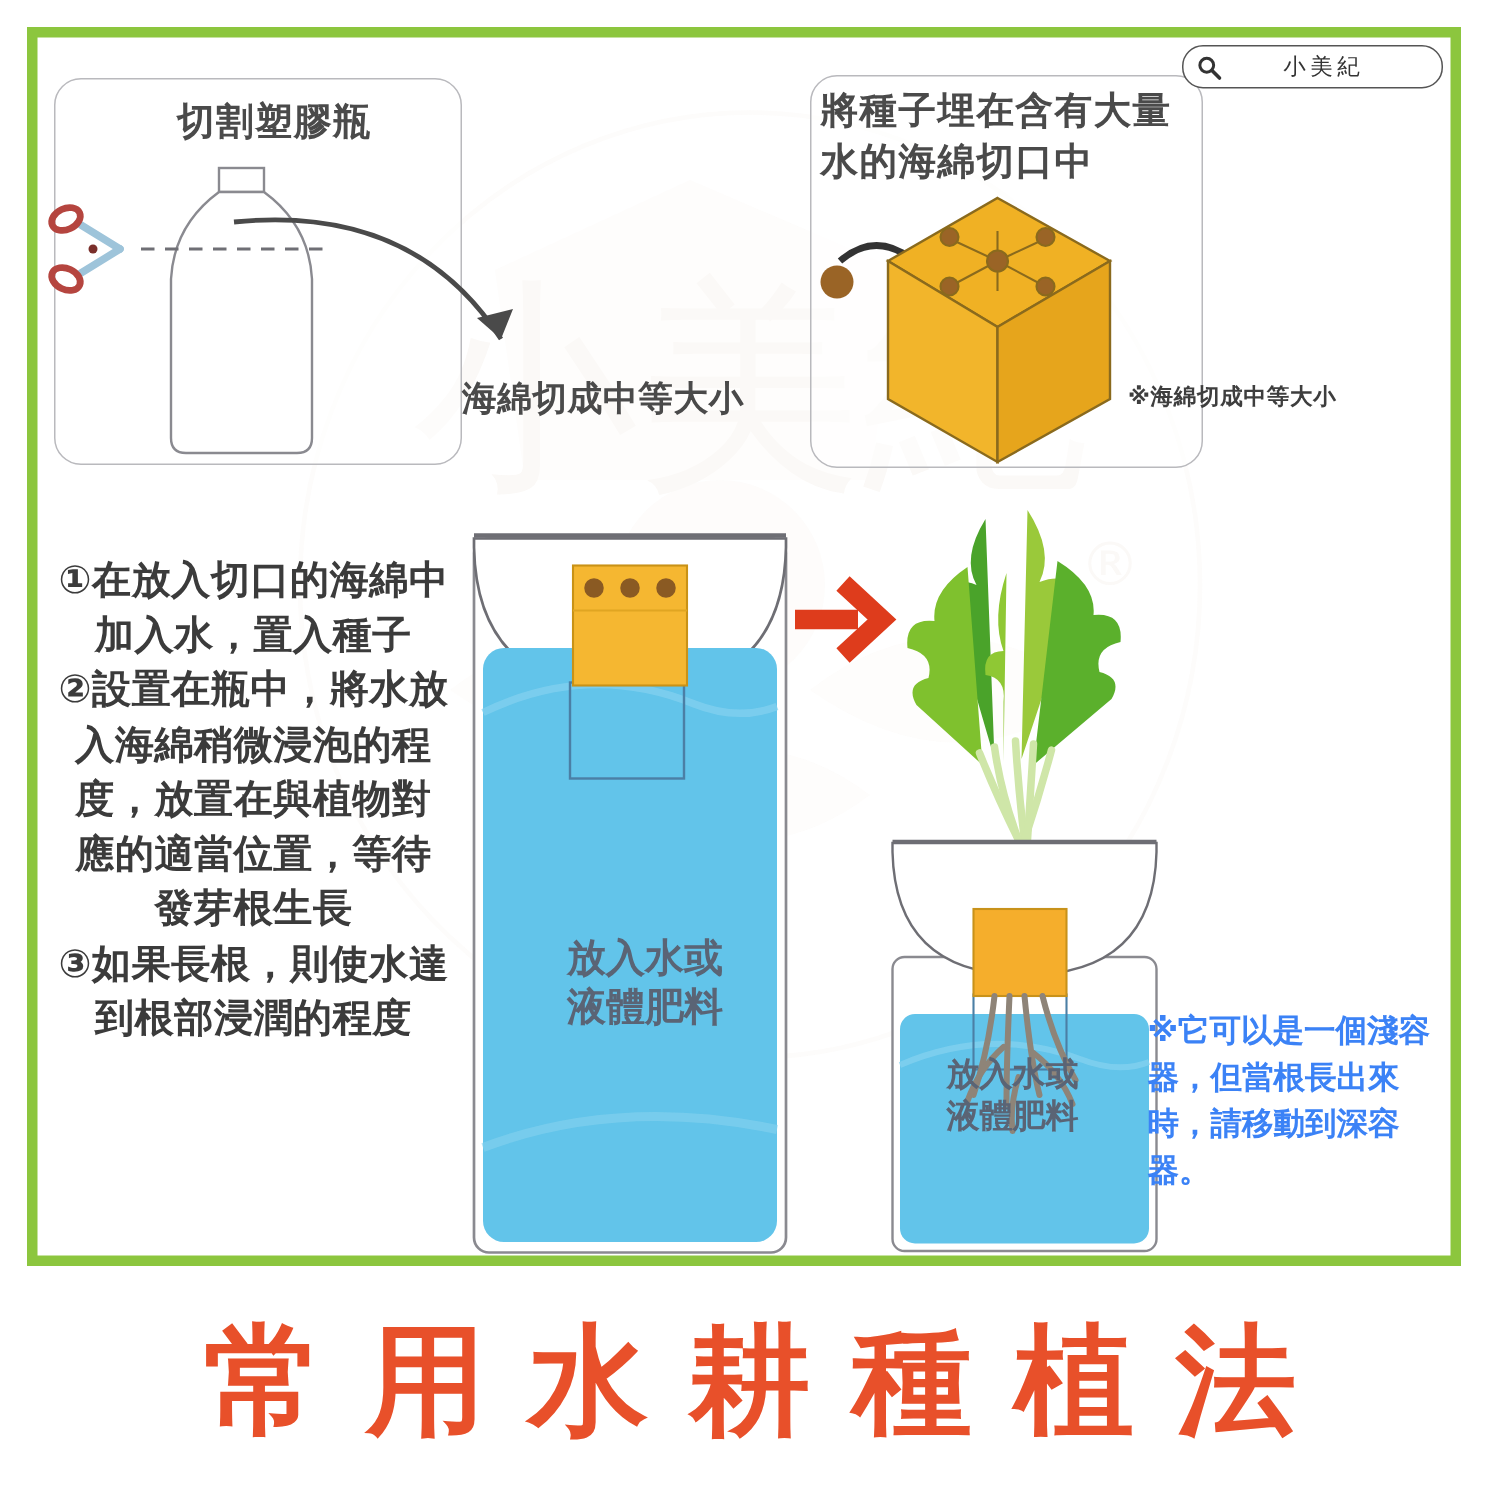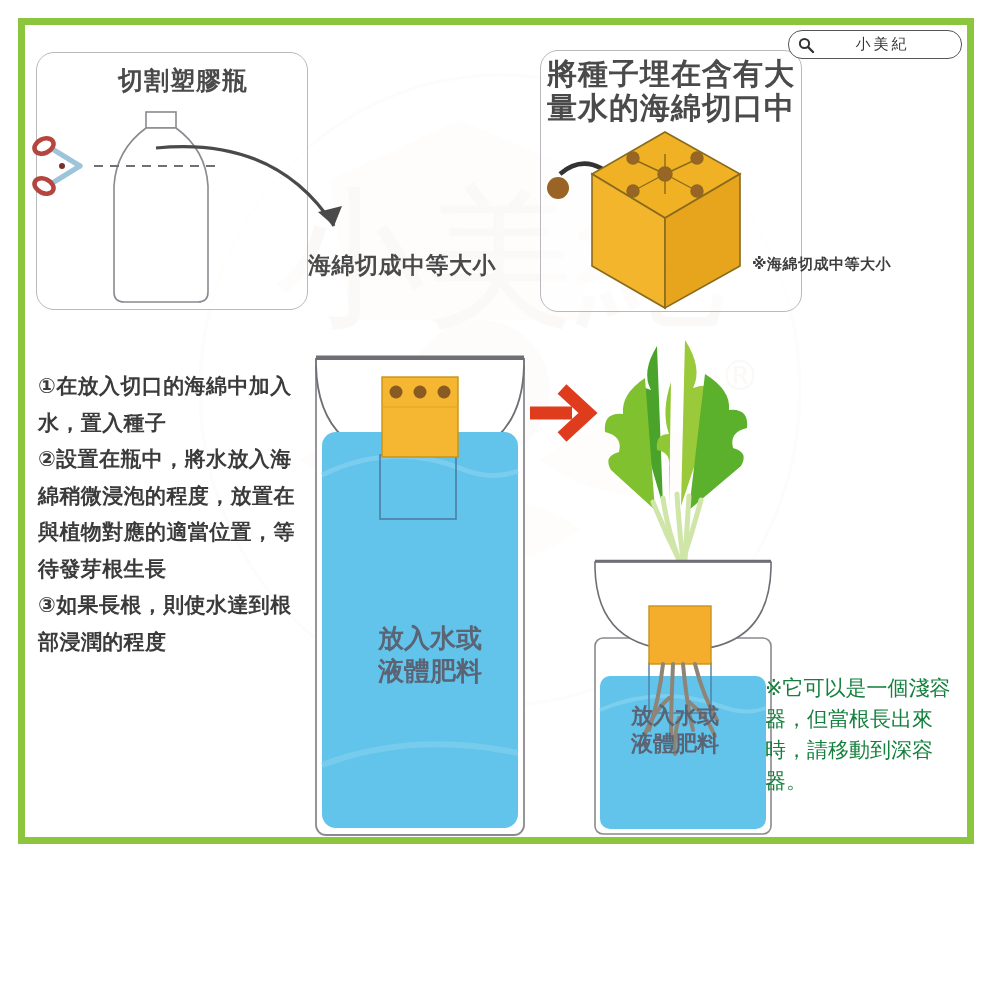--- a/index.html
+++ b/index.html
@@ -46,40 +46,40 @@
     background:rgba(255,255,255,.55);box-sizing:border-box;
   }
   #panel-cut{left:36px;top:52px;width:272px;height:258px;}
   #panel-seed{left:540px;top:50px;width:262px;height:262px;}
 
   .panel-title{
     position:absolute;font-size:25px;color:#4a4a4a;font-weight:700;
     letter-spacing:1px;white-space:nowrap;
   }
   #cut-title{left:74px;top:64px;margin-left:44px;}
-  #seed-title{left:547px;top:57px;font-size:30px;line-height:34px;white-space:normal;width:258px;}
+  #seed-title{left:547px;top:57px;font-size:25px;line-height:34px;white-space:normal;width:258px;}
 
   .cap{
     position:absolute;font-size:23px;color:#4a4a4a;font-weight:600;
     letter-spacing:.5px;white-space:nowrap;
   }
   #cap-invert{left:308px;top:250px;}
   #note-sponge{left:752px;top:255px;font-size:15px;color:#3e3e3e;}
 
   
   .steps{
     position:absolute;left:38px;top:368px;width:262px;
-    font-size:21px;line-height:36.5px;color:#3b3b3b;font-weight:600;
-    letter-spacing:.4px;white-space:pre-wrap;
+    font-size:26px;line-height:36.5px;color:#3b3b3b;font-weight:600;
+    letter-spacing:.4px;white-space:pre-wrap;text-align:center;
   }
 
   
   .note-right{
     position:absolute;left:765px;top:672px;width:205px;
-    font-size:21px;line-height:31px;color:#15803d;font-weight:400;
+    font-size:21px;line-height:31px;color:#3b82f6;font-weight:700;
     white-space:pre-wrap;
   }
 
   
   .bottle-label{
     position:absolute;font-size:26px;line-height:33px;color:#5a6475;
     font-weight:700;text-align:center;white-space:pre-line;margin-top:36px;
   }
   #label-mid{left:330px;top:586px;width:200px;}
   #label-right{left:592px;top:666px;width:166px;font-size:22px;line-height:28px;}
@@ -274,14 +274,15 @@
     <span class="sicon">
       <svg width="16" height="16" viewBox="0 0 16 16">
         <circle cx="6.5" cy="6.5" r="4.6" fill="none" stroke="#333" stroke-width="2"></circle>
         <line x1="10" y1="10" x2="15" y2="15" stroke="#333" stroke-width="2.4" stroke-linecap="round"></line>
       </svg>
     </span>
     <span class="stext">小美紀</span>
   </div>
 
   <div class="bottom-bar"></div>
+  <div class="bigtitle">常用水耕種植法</div>
 
 </div>
 
 </body></html>

